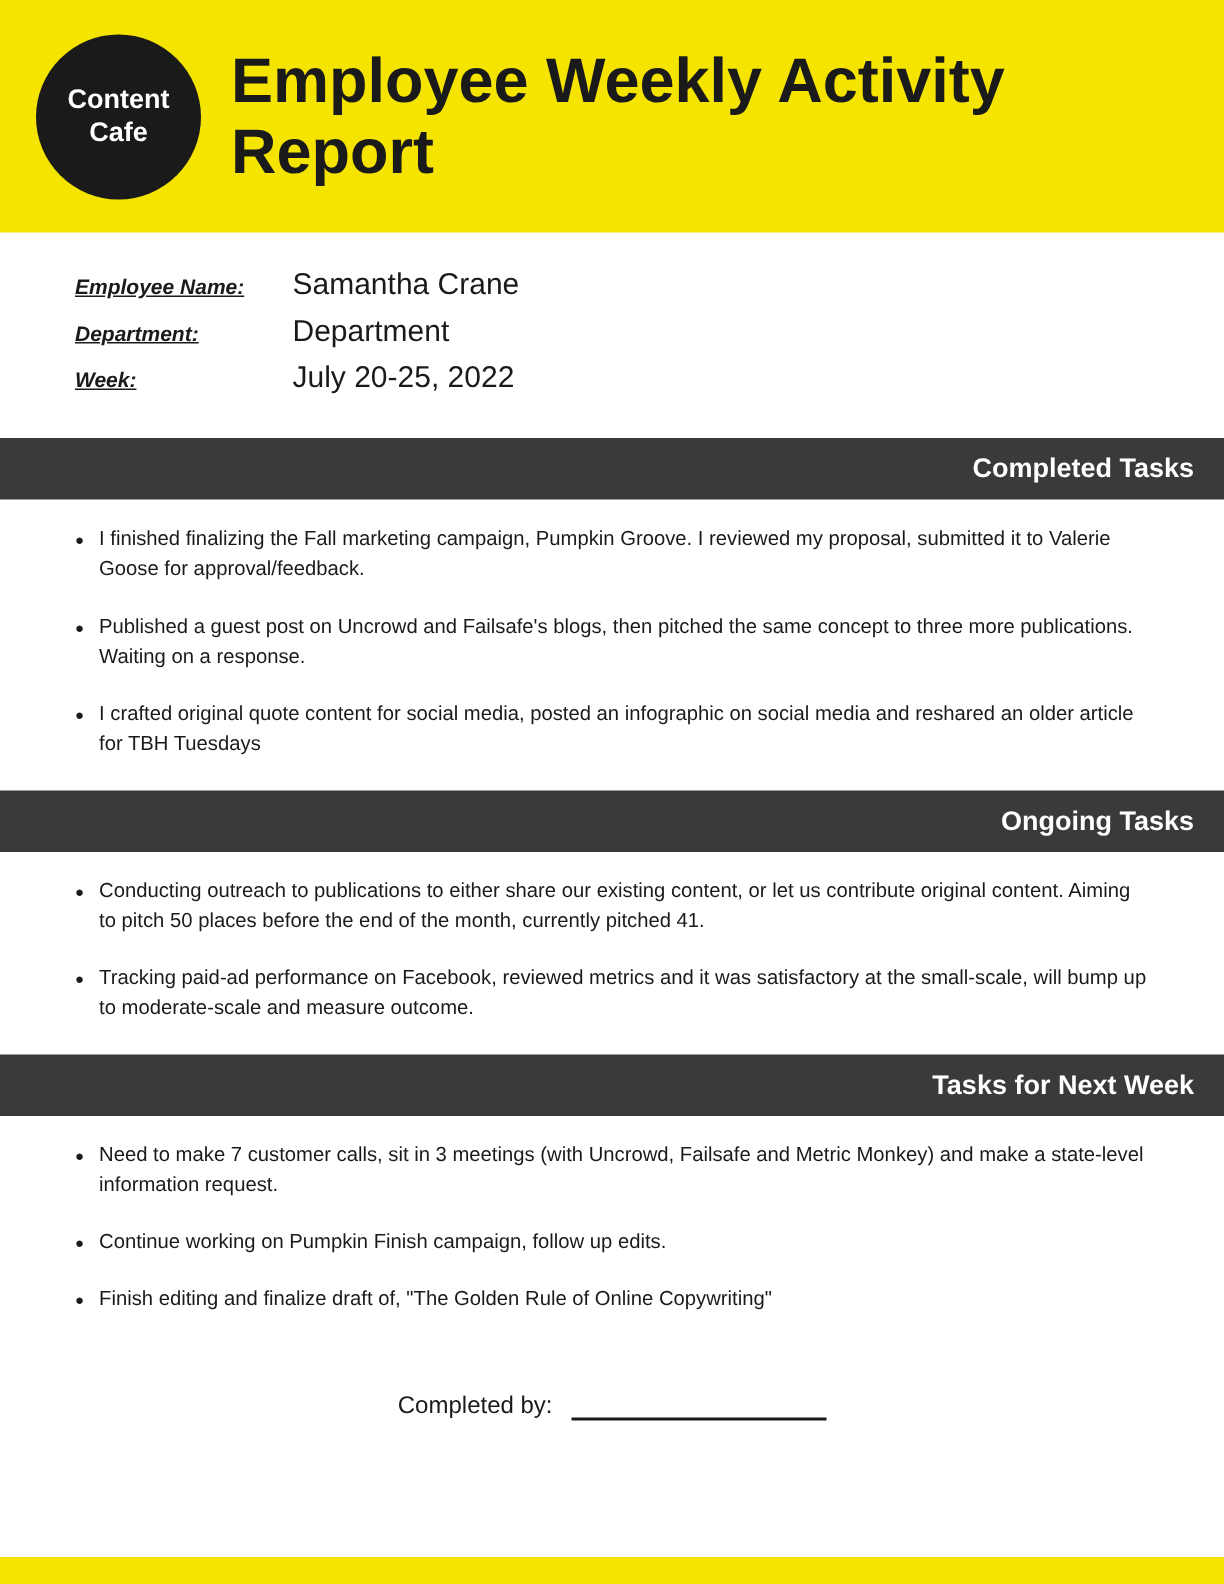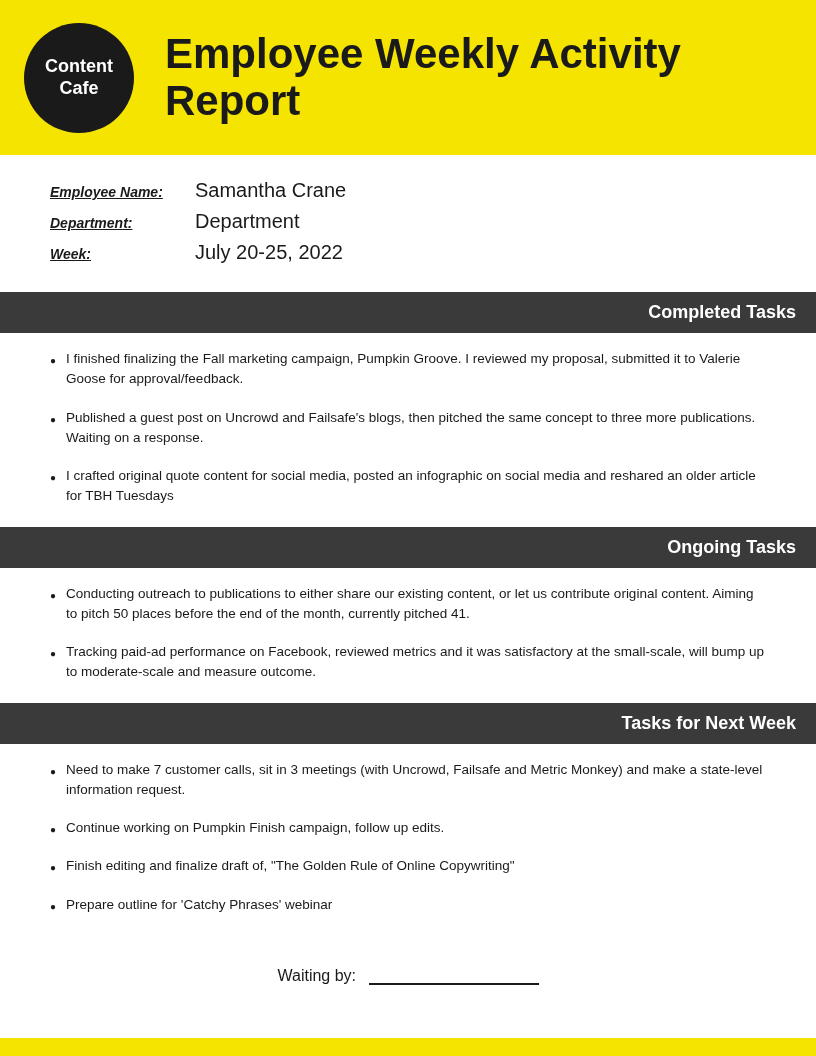--- a/index.html
+++ b/index.html
@@ -16,21 +16,21 @@
       font-size: 14px;
       color: #1a1a1a;
     }
 
     
     .header {
       background-color: #f5e400;
       padding: 18px 24px 18px 24px;
       display: flex;
       align-items: center;
-      gap: 31px;
+      gap: 20px;
       min-height: 155px;
     }
 
     .logo-circle {
       width: 110px;
       height: 110px;
       background-color: #1a1a1a;
       border-radius: 50%;
       display: flex;
       align-items: center;
@@ -221,26 +221,23 @@
     <ul>
       <li>
           <span>Need to make 7 customer calls, sit in 3 meetings (with Uncrowd, Failsafe and Metric Monkey) and make a state-level information request.</span>
         </li>
       <li>
           <span>Continue working on Pumpkin Finish campaign, follow up edits.</span>
         </li>
       <li>
           <span>Finish editing and finalize draft of, "The Golden Rule of Online Copywriting"</span>
         </li>
-      <li>
-          <span>Prepare outline for 'Catchy Phrases' webinar</span>
-        </li>
     </ul>
   </div>
 
   <div class="approved-section">
-    <span>Waiting by:</span>
+    <span>Completed by:</span>
     <span class="approved-line">&nbsp;</span>
   </div>
 
   <div class="footer-bar"></div>
 
 </div>
 
 </body></html>

